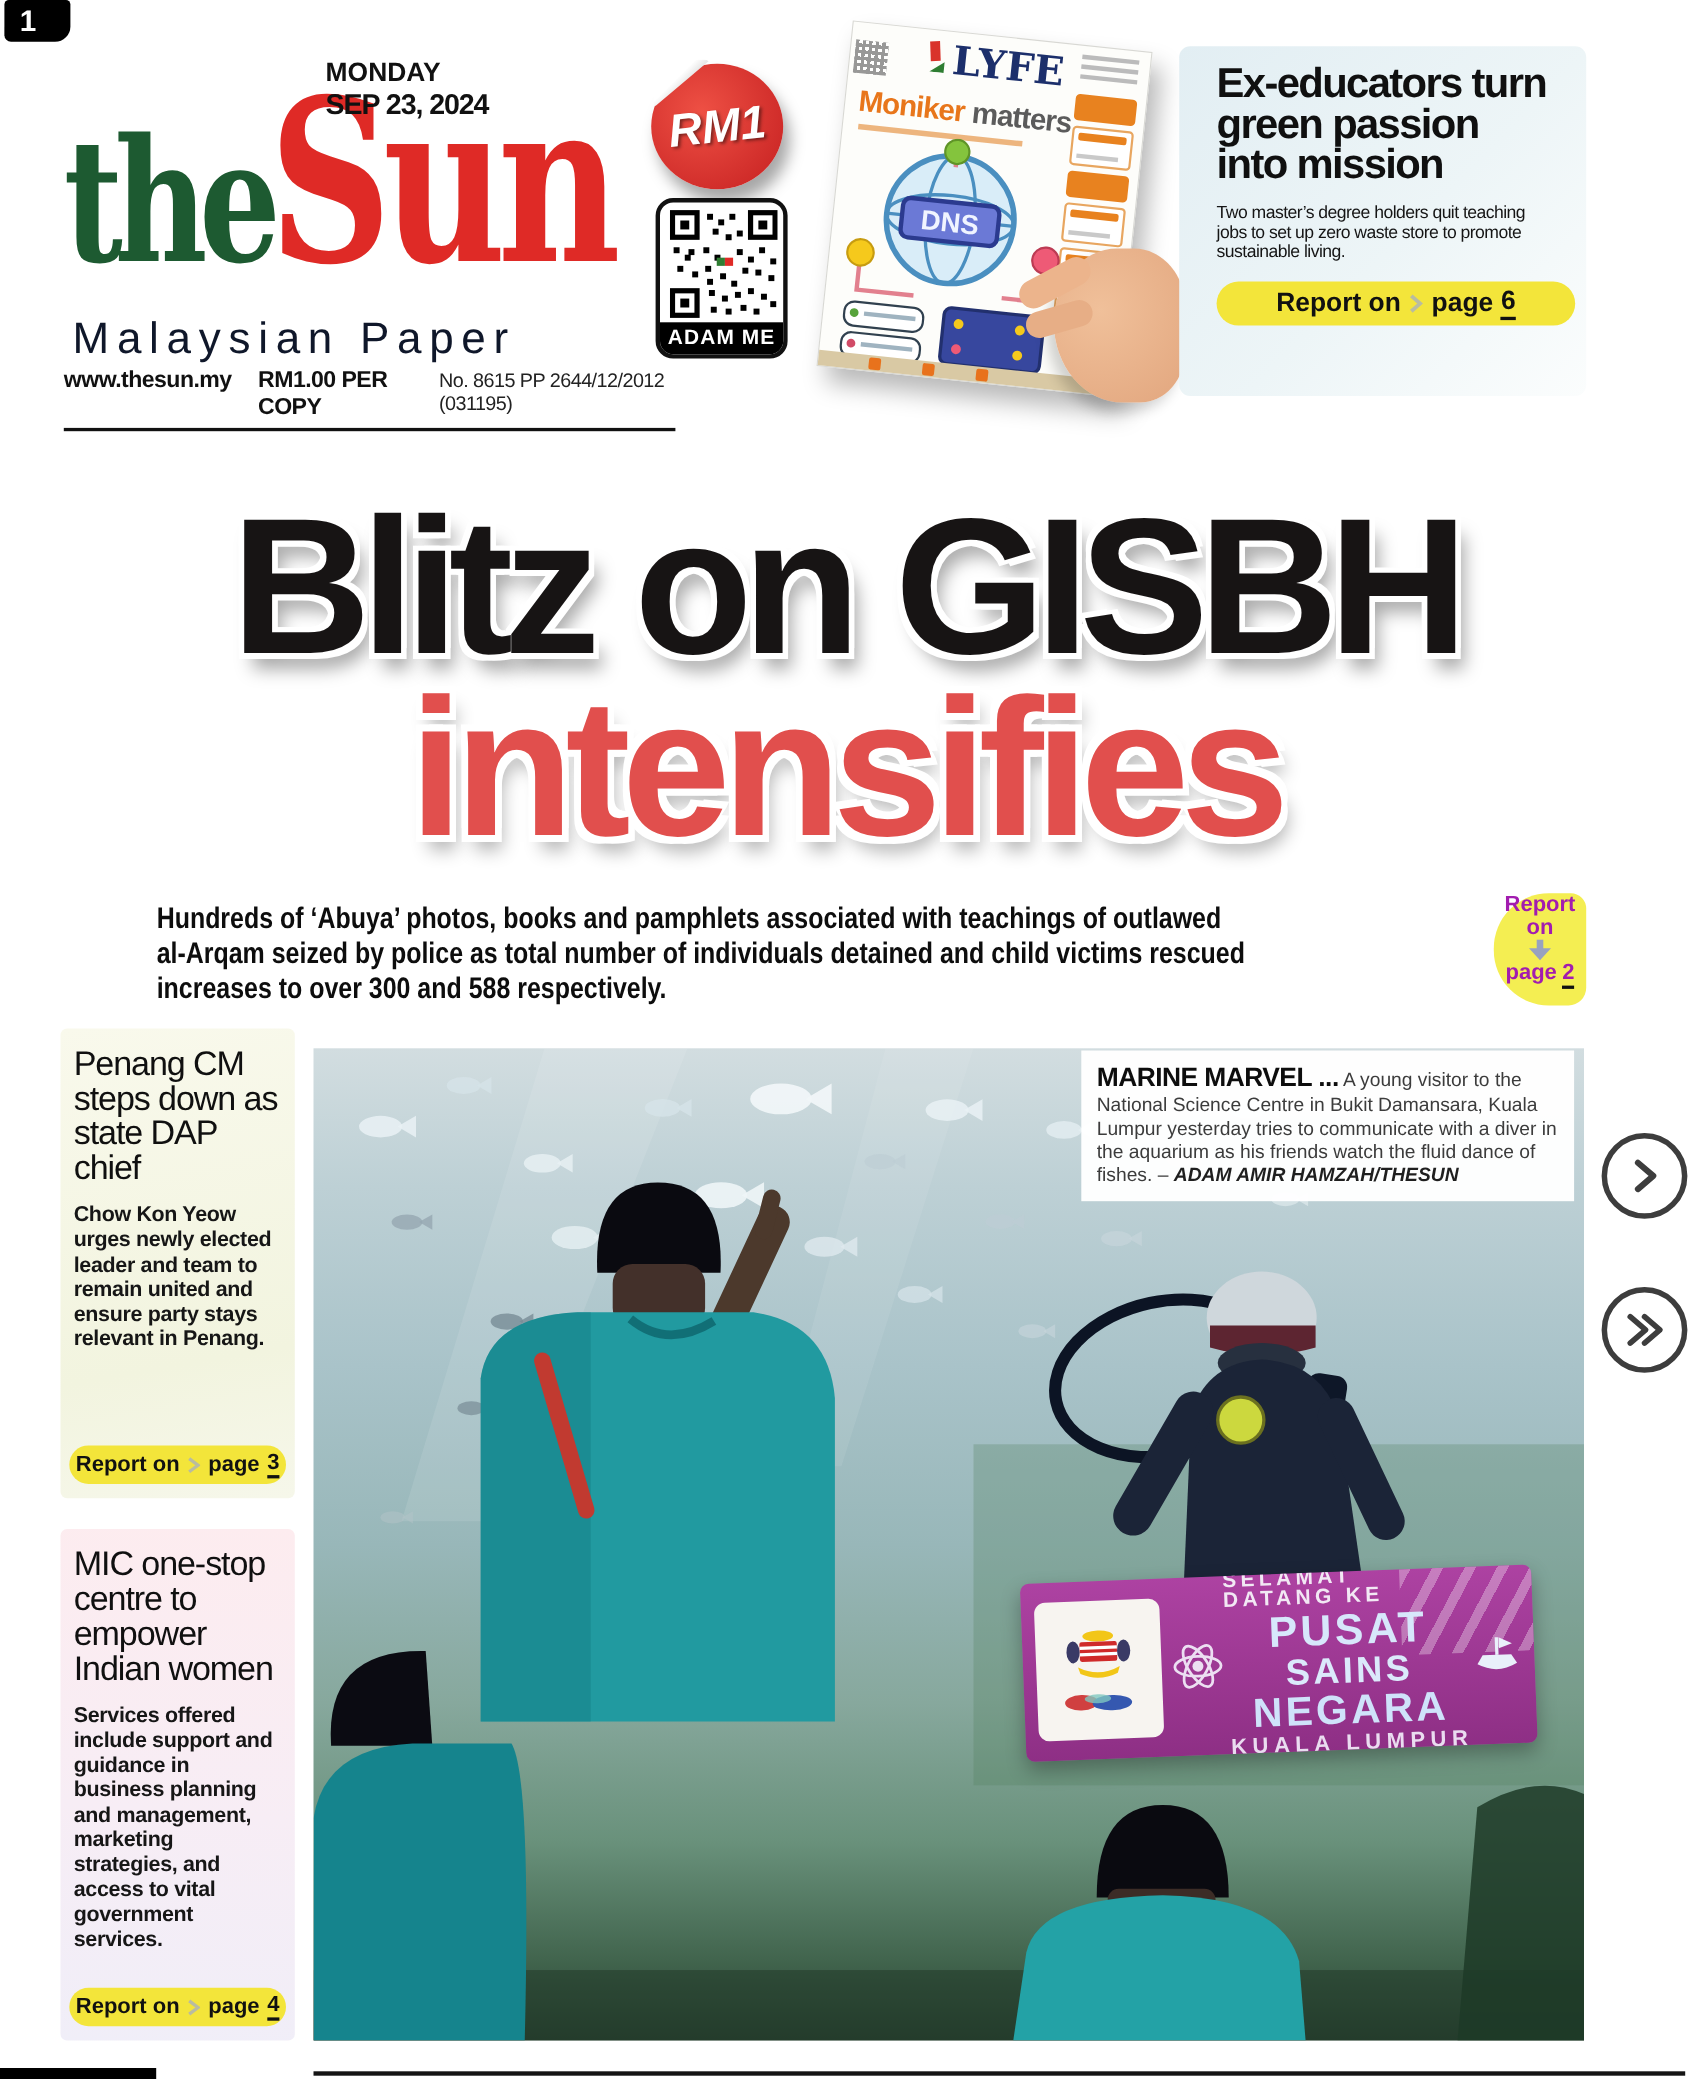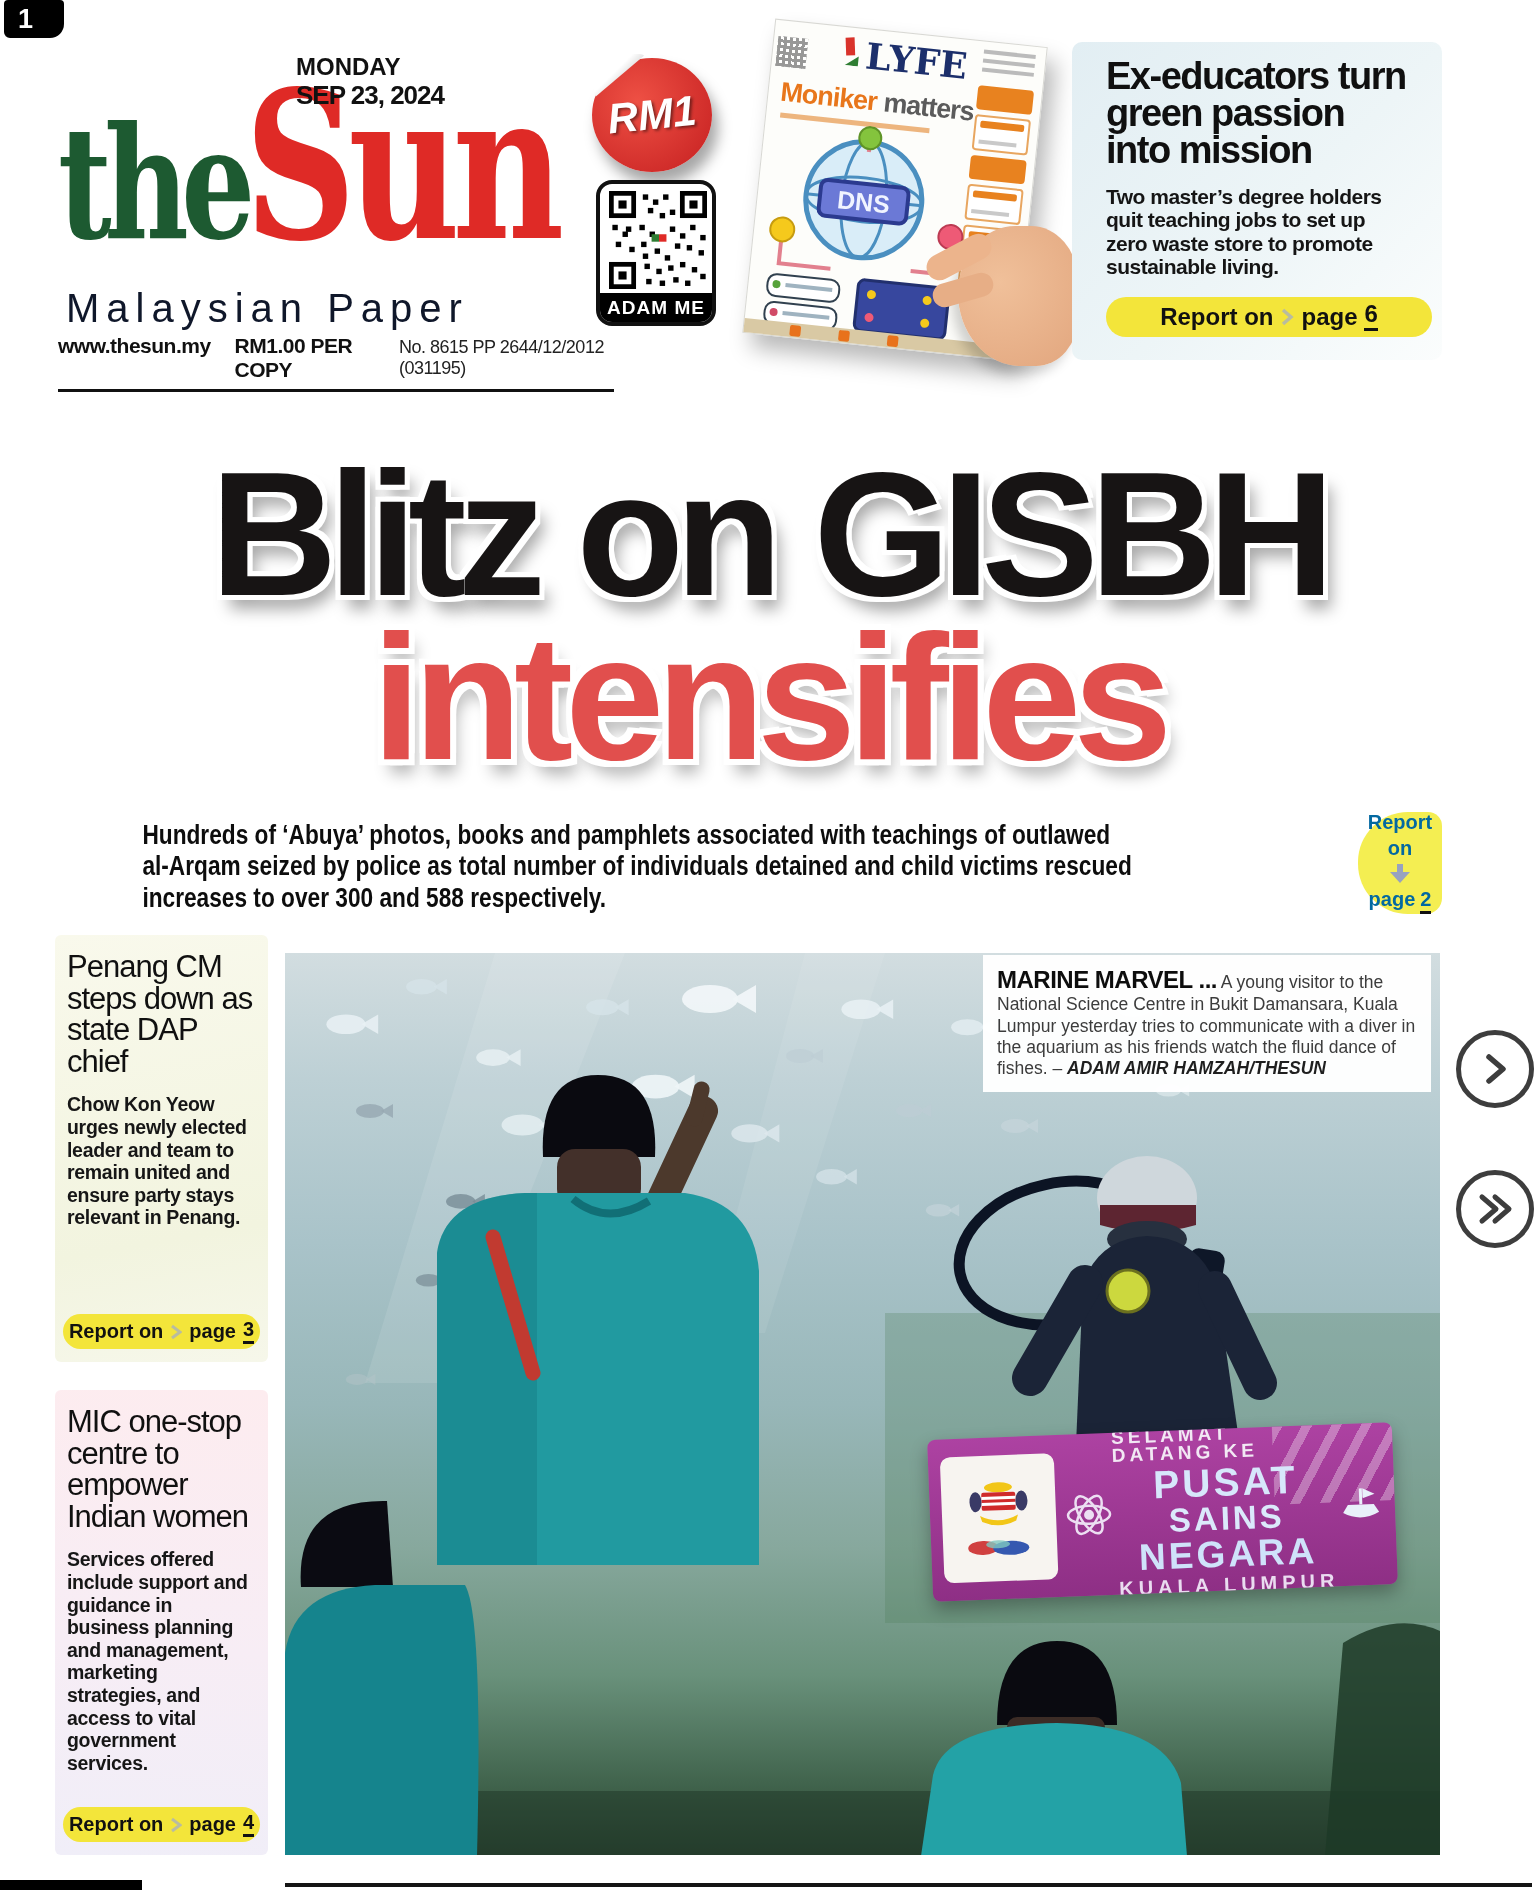--- a/index.html
+++ b/index.html
@@ -76,21 +76,21 @@
   .mag-strip i{width:11px;height:11px;background:#e8721c;border-radius:2px;}
   .hand{position:absolute;right:-6px;top:200px;width:120px;height:140px;background:radial-gradient(circle at 35% 40%,#f0c09a,#e2a67e);
     border-radius:55% 45% 40% 60%;box-shadow:-6px 8px 12px rgba(0,0,0,.18);}
   .hand .f1{position:absolute;left:-34px;top:18px;width:70px;height:26px;background:#ecb48c;border-radius:14px;transform:rotate(-28deg);}
   .hand .f2{position:absolute;left:-26px;top:52px;width:62px;height:24px;background:#e7ae86;border-radius:14px;transform:rotate(-16deg);}
 
   
   .topstory{position:absolute;left:1072px;top:42px;width:370px;height:318px;box-sizing:border-box;
     background:linear-gradient(135deg,#e2eef3 0%,#edf5f7 55%,#fbfdfd 100%);border-radius:10px;padding:16px 34px;}
   .topstory h2{margin:0;font-size:38px;line-height:.98;letter-spacing:-1.5px;font-weight:bold;color:#101010;}
-  .topstory p{margin:15px 0 0;font-size:21px;font-weight:bold;line-height:1.12;letter-spacing:-0.5px;color:#151515;}
+  .topstory p{margin:15px 0 0;font-size:16px;font-weight:normal;line-height:1.12;letter-spacing:-0.5px;color:#151515;}
 
   
   .pill{background:#f3e53a;border-radius:999px;display:flex;align-items:center;justify-content:center;
     font-weight:bold;color:#111;}
   .pill .chev{display:flex;margin:0 7px;}
   .pill .pg{margin-left:7px;border-bottom:3px solid #111;line-height:1;padding-bottom:2px;}
   .pill-top{width:326px;height:40px;font-size:24px;margin:18px auto 0;}
   .pill-side{position:absolute;left:8px;bottom:13px;width:197px;height:35px;font-size:20px;}
 
   
@@ -98,22 +98,22 @@
     letter-spacing:-9px;line-height:1;color:#171414;white-space:nowrap;
     text-shadow:-5px -5px 0 #fff,5px -5px 0 #fff,-5px 5px 0 #fff,5px 5px 0 #fff,8px 14px 16px rgba(0,0,0,.35);}
   .lead-red{position:absolute;left:0;top:490px;width:1536px;text-align:center;font-size:178px;font-weight:bold;
     letter-spacing:-8px;line-height:1;color:#e14f4d;white-space:nowrap;
     text-shadow:-6px -6px 0 #fff,6px -6px 0 #fff,-6px 6px 0 #fff,6px 6px 0 #fff,6px 14px 16px rgba(0,0,0,.3);}
   .standfirst{position:absolute;left:60px;top:820px;width:1030px;font-weight:bold;color:#0d0d0d;}
   .standfirst .ln{white-space:nowrap;font-size:27px;line-height:1.16;transform:scaleX(.84);transform-origin:50% 50%;}
 
   
   .rep-circle{position:absolute;left:1358px;top:812px;width:84px;height:102px;background:#f4ee52;
-    border-radius:50px 14px 16px 50px;display:flex;flex-direction:column;align-items:center;justify-content:space-between;
-    font-weight:bold;font-size:20px;line-height:1.05;color:#0369a1;}
+    border-radius:50px 14px 16px 50px;display:flex;flex-direction:column;align-items:center;justify-content:flex-start;
+    font-weight:bold;font-size:20px;line-height:1.05;color:#a21caf;}
   .rep-circle .row{display:flex;gap:5px;}
   .rep-circle .pg{border-bottom:3px solid #111;padding-bottom:1px;}
 
   
   .story{position:absolute;left:55px;width:213px;box-sizing:border-box;padding:16px 12px;border-radius:6px;}
   .story1{top:935px;height:427px;background:linear-gradient(170deg,#f9f9ec 0%,#f2f4df 70%,#f6f7ea 100%);}
   .story2{top:1390px;height:465px;background:linear-gradient(185deg,#fdecef 0%,#f7edf5 55%,#f0eef8 100%);}
   .story h3{margin:0;font-size:31px;line-height:1.02;letter-spacing:-1px;font-weight:normal;color:#101010;}
   .story p{margin:16px 0 0;font-size:19.5px;line-height:1.16;font-weight:bold;letter-spacing:-0.3px;color:#161616;}
 

